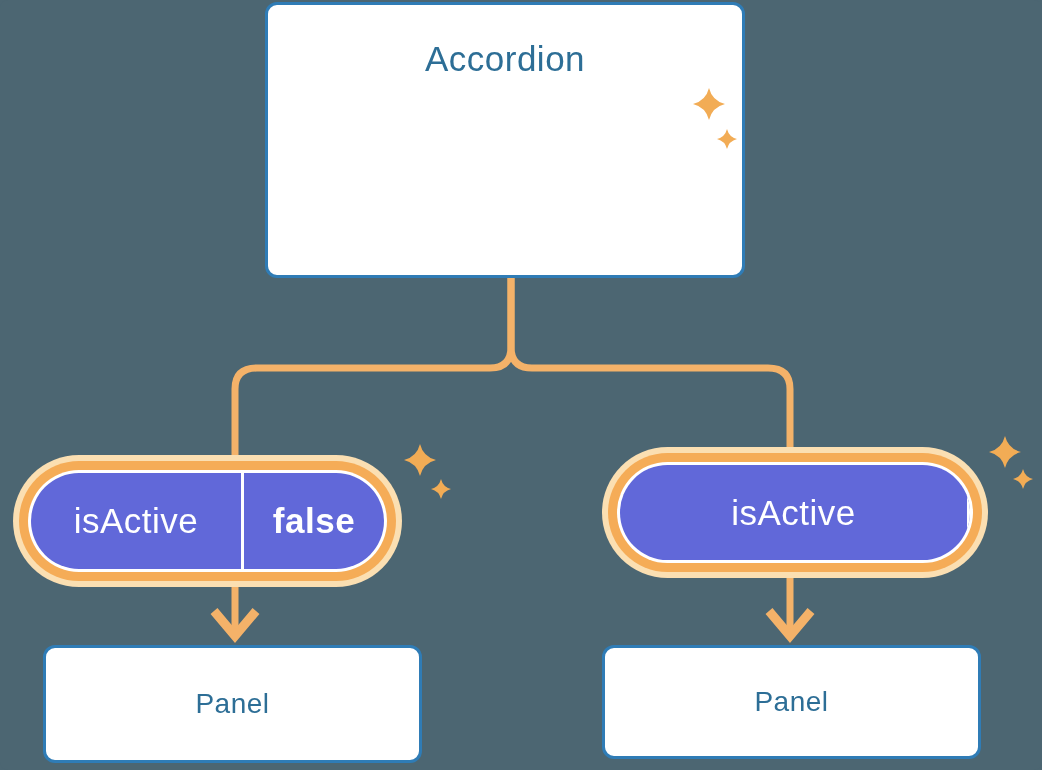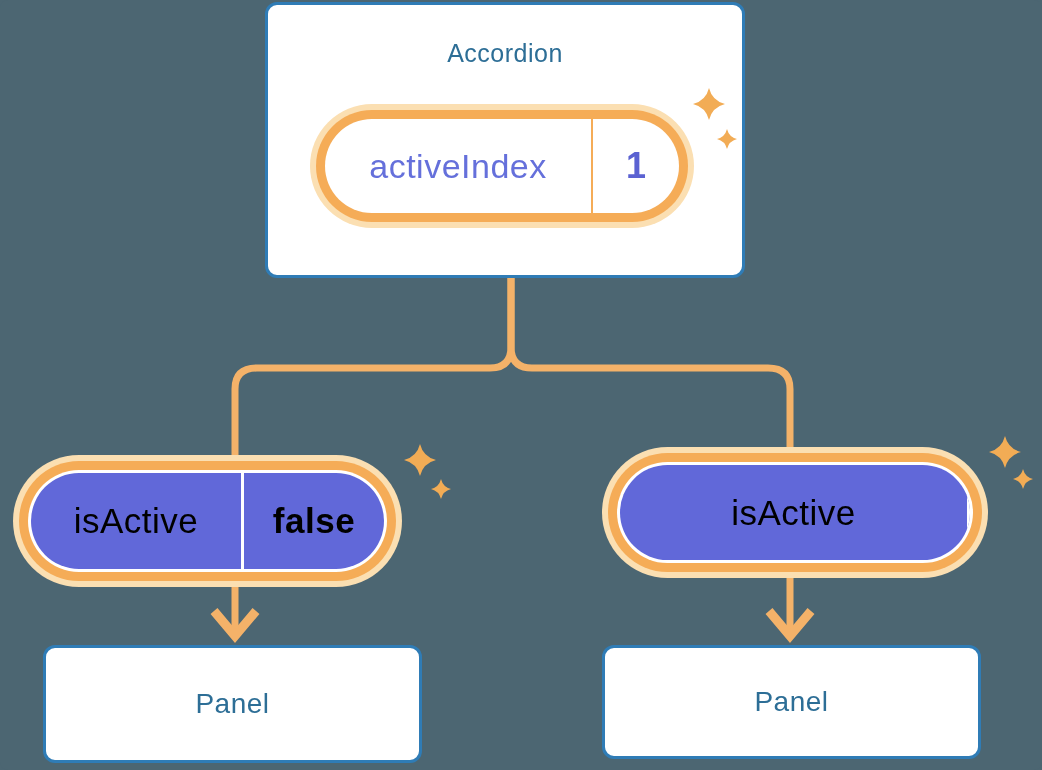--- a/index.html
+++ b/index.html
@@ -12,41 +12,41 @@
   #connector-layer { z-index:1; }
   #sparkle-layer { z-index:3; pointer-events:none; }
 
   .card {
     position:absolute; z-index:2; box-sizing:border-box;
     background:#FFFFFF; border:3px solid #2F7CB6; border-radius:12px;
   }
   #accordion-card { left:265px; top:2px; width:480px; height:276px; }
   .card-title {
     margin-top:34px; text-align:center;
-    font-size:25px; font-weight:500; letter-spacing:0.5px; color:#2D6E96;
+    font-size:35px; font-weight:500; letter-spacing:0.5px; color:#2D6E96;
   }
   .panel-card {
     display:flex; align-items:center; justify-content:center;
     font-size:28px; font-weight:500; letter-spacing:0.5px; color:#2D6E96;
   }
   #panel-left  { left:43px;  top:645px; width:379px; height:118px; }
   #panel-right { left:602px; top:645px; width:379px; height:114px; }
 
   
   .pill { position:absolute; z-index:2; box-sizing:border-box;
           background:#FBDFB2; border-radius:999px; padding:6px; }
   .pill-ring { width:100%; height:100%; box-sizing:border-box;
                background:#F5AC57; border-radius:999px; padding:9px; }
   .pill-face { width:100%; height:100%; box-sizing:border-box;
                background:#FFFFFF; border-radius:999px; display:flex;
                align-items:stretch; overflow:hidden; }
   .pill-face.state { padding:0; }
   .pill-face.prop  { padding:3px; }
   .pill-core { flex:1; display:flex; align-items:stretch; overflow:hidden;
-               background:#6168D9; border-radius:999px; color:#000000; }
+               background:#6168D9; border-radius:999px; color:#ffffff; }
 
   #state-pill { left:310px; top:104px; width:384px; height:124px; }
   #prop-pill-left  { left:13px;  top:455px; width:389px; height:132px; }
   #prop-pill-right { left:602px; top:447px; width:386px; height:131px; }
 
   .cell { display:flex; align-items:center; justify-content:center; }
   .state-name  { flex:1; font-size:34px; color:#6570DB; letter-spacing:0.5px; }
   .state-value { width:86px; font-size:36px; font-weight:700; color:#5B62D2; }
   .divider-orange { width:2px; background:#F5AC57; }
   .prop-name  { flex:1; font-size:35px; letter-spacing:0.5px; }
@@ -70,29 +70,20 @@
     <g fill="none" stroke="#F4B269" stroke-width="9" stroke-linejoin="miter">
       <path d="M214,611 L235,636 L256,611"></path>
       <path d="M769,611 L790,636 L811,611"></path>
     </g>
   </svg>
 
   <div class="card" id="accordion-card">
     <div class="card-title">Accordion</div>
   </div>
 
-  <div class="pill" id="state-pill">
-    <div class="pill-ring">
-      <div class="pill-face state">
-        <div class="cell state-name">activeIndex</div>
-        <div class="divider-orange"></div>
-        <div class="cell state-value">1</div>
-      </div>
-    </div>
-  </div>
 
   <div class="pill" id="prop-pill-left">
     <div class="pill-ring">
       <div class="pill-face prop">
         <div class="pill-core">
           <div class="cell prop-name">isActive</div>
           <div class="divider-white"></div>
           <div class="cell prop-value">false</div>
         </div>
       </div>

